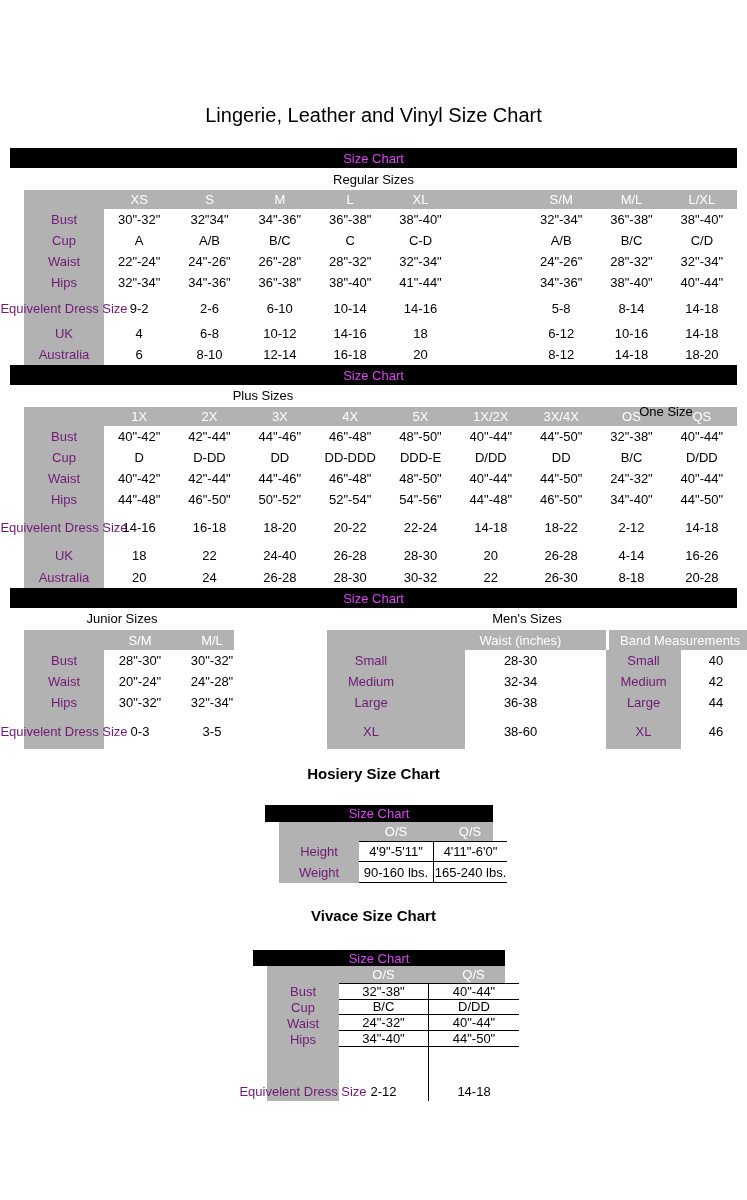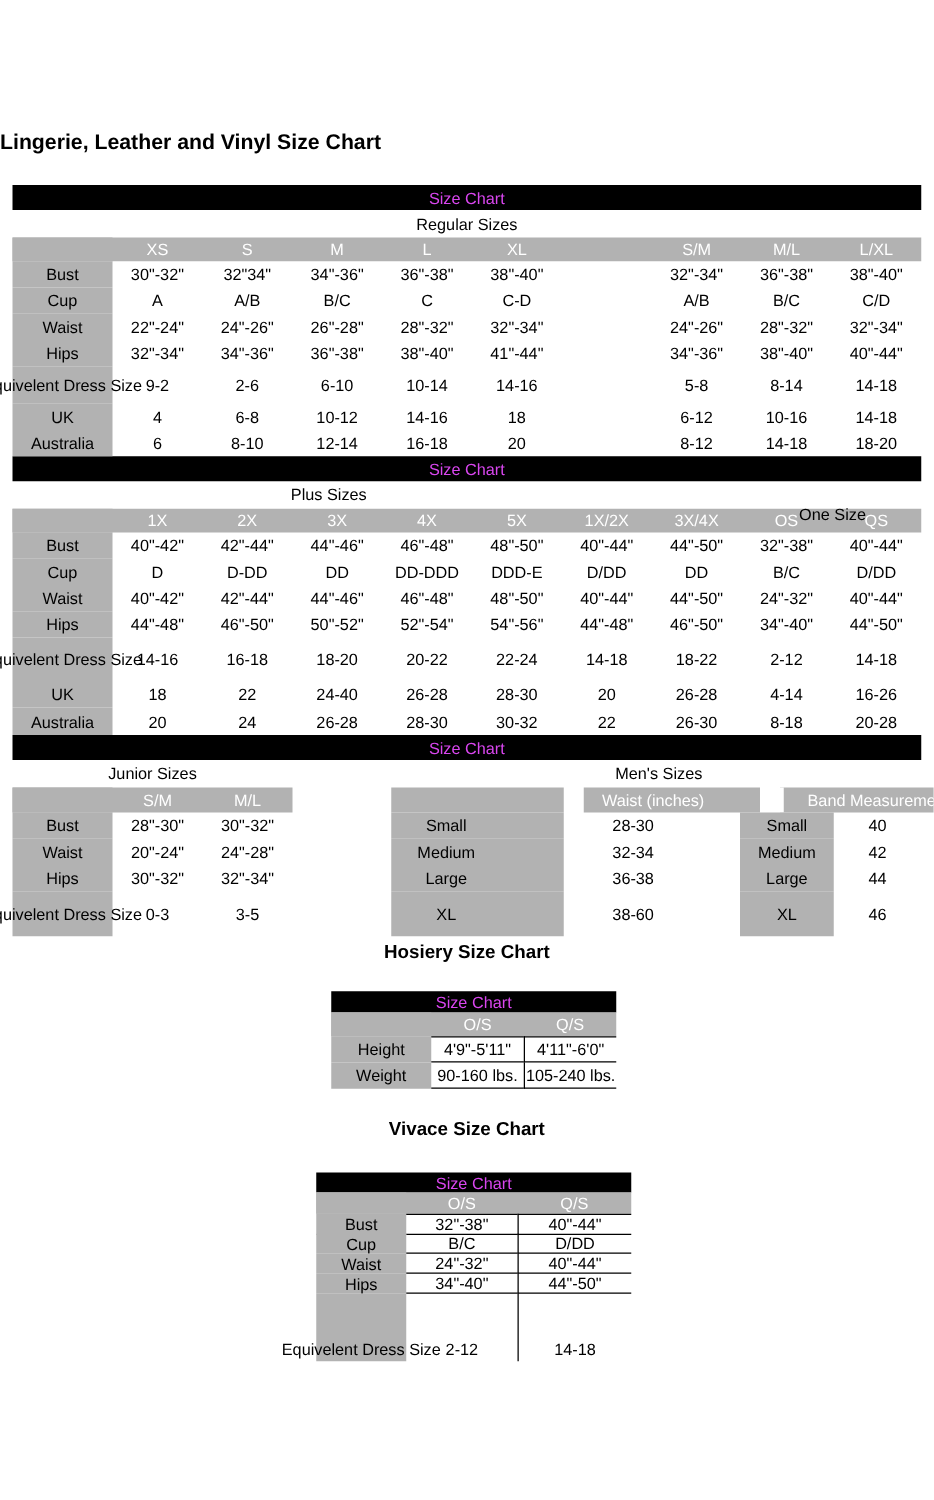--- a/index.html
+++ b/index.html
@@ -1,45 +1,45 @@
 <!DOCTYPE html>
 <html><head>
 <meta charset="utf-8">
 <style>
   html,body{margin:0;padding:0;background:#fff;}
   .page{
     position:relative;width:747px;height:1200px;overflow:hidden;background:#fff;
     font-family:"Liberation Sans","DejaVu Sans",sans-serif;color:#000;
   }
-  .main-title{margin:104px 0 0 0;height:22px;font-size:17px;font-weight:bold;}
+  .main-title{margin:104px 0 0 0;height:22px;text-align:center;font-size:20px;font-weight:normal;}
   .sub-title{height:21px;text-align:center;font-size:15px;font-weight:bold;}
   .w-full{margin-left:10px;width:727px;}
   .bar{background:#000;color:#d946ef;font-size:13px;height:20px;display:flex;align-items:center;justify-content:center;}
   .bar.first{margin-top:22px;}
   .section-line{height:22px;font-size:13px;display:flex;align-items:center;justify-content:center;}
   .head-line{position:relative;height:22px;font-size:13px;}
   .head-line span{position:absolute;top:3px;transform:translateX(-50%);white-space:nowrap;}
   *{box-sizing:border-box;}
-  .row{display:grid;grid-template-columns:var(--cols);}
+  .row{display:grid;grid-template-columns:var(--cols);margin-left:14px;}
   .size-table .row > div, .mens-table .row > div{
     display:flex;align-items:center;justify-content:center;font-size:13px;white-space:nowrap;
   }
   .hrow{background:#b2b2b2;color:#fff;height:19px;}
-  .lcell,.lhead{background:#b2b2b2;color:#000000;text-align:center;line-height:15px;}
+  .lcell,.lhead{background:#b2b2b2;color:#701a75;text-align:center;line-height:15px;}
   .vcell{color:#000;}
   .drow{height:21px;}
   .drow.tall{height:30px;}
   #plus-table .drow.tall{height:34px;}
   #plus-table .drow.r5,#plus-table .drow.r6{height:22px;}
   .dual-row{position:relative;margin-left:10px;display:flex;align-items:flex-start;}
   #junior-table{width:224px;}
   #junior-table .hrow{height:20px;}
   #junior-table .drow.tall{height:36px;}
   .mens-table{margin-left:79px;width:424px;}
-  .mens-table .mhead{height:20px;gap:16px;}
+  .mens-table .mhead{height:20px;}
   .mens-table .mhead > div{background:#b2b2b2;color:#fff;font-size:13px;}
   .mens-table .band-h{grid-column:3/5;border-left:3px solid #fff;}
   .mens-table .waist-h{padding-right:30px;}
   .mens-table .drow{height:21px;}
   .mens-table .drow.tall{height:36px;}
   .mens-table .lcell.first{padding-right:50px;}
   .mens-table .vcell.waist{padding-right:30px;}
   .small-wrap{margin-top:19px;}
   .small-wrap .bar{height:17px;}
   .hosiery-wrap{margin-left:265px;width:228px;}
@@ -48,21 +48,21 @@
   #hosiery-table .hrow{height:19px;}
   #hosiery-table .drow{height:21px;}
   #vivace-table .hrow{height:17px;}
   #vivace-table .drow{height:16px;}
   #vivace-table .drow.tall{height:54px;}
   #vivace-table .drow.tall > div{align-items:flex-end;padding-bottom:2px;}
   #vivace-table .drow.tall .vcell{border-bottom:none;}
   .bordered .vcell{border-bottom:1px solid #000;}
   .bordered .r0 .vcell{border-top:1px solid #000;}
   .bordered .vcell.c1{border-left:1px solid #000;}
-  .title-hosiery{margin-top:4px;text-align:center;}
+  .title-hosiery{margin-top:16px;text-align:center;}
   .title-vivace{margin-top:24px;}
 </style>
 </head>
 <body>
 
 <div class="page">
 
   <div class="main-title">Lingerie, Leather and Vinyl Size Chart</div>
 
   <div class="bar w-full first">
@@ -354,21 +354,21 @@
           <div class="hcell c1">Q/S</div>
         </div>
         <div class="row drow r0">
           <div class="lcell">Height</div>
           <div class="vcell c0">4'9"-5'11"</div>
           <div class="vcell c1">4'11"-6'0"</div>
         </div>
         <div class="row drow r1">
           <div class="lcell">Weight</div>
           <div class="vcell c0">90-160 lbs.</div>
-          <div class="vcell c1">105-240 lbs.</div>
+          <div class="vcell c1">165-240 lbs.</div>
         </div>
       </div>
   </div>
 
   <div class="sub-title title-vivace">Vivace Size Chart</div>
   <div class="small-wrap vivace-wrap">
     <div class="bar">
       <span>Size Chart</span>
     </div>
     <div class="size-table bordered" id="vivace-table" style="--cols:72px 89px 91px;">

